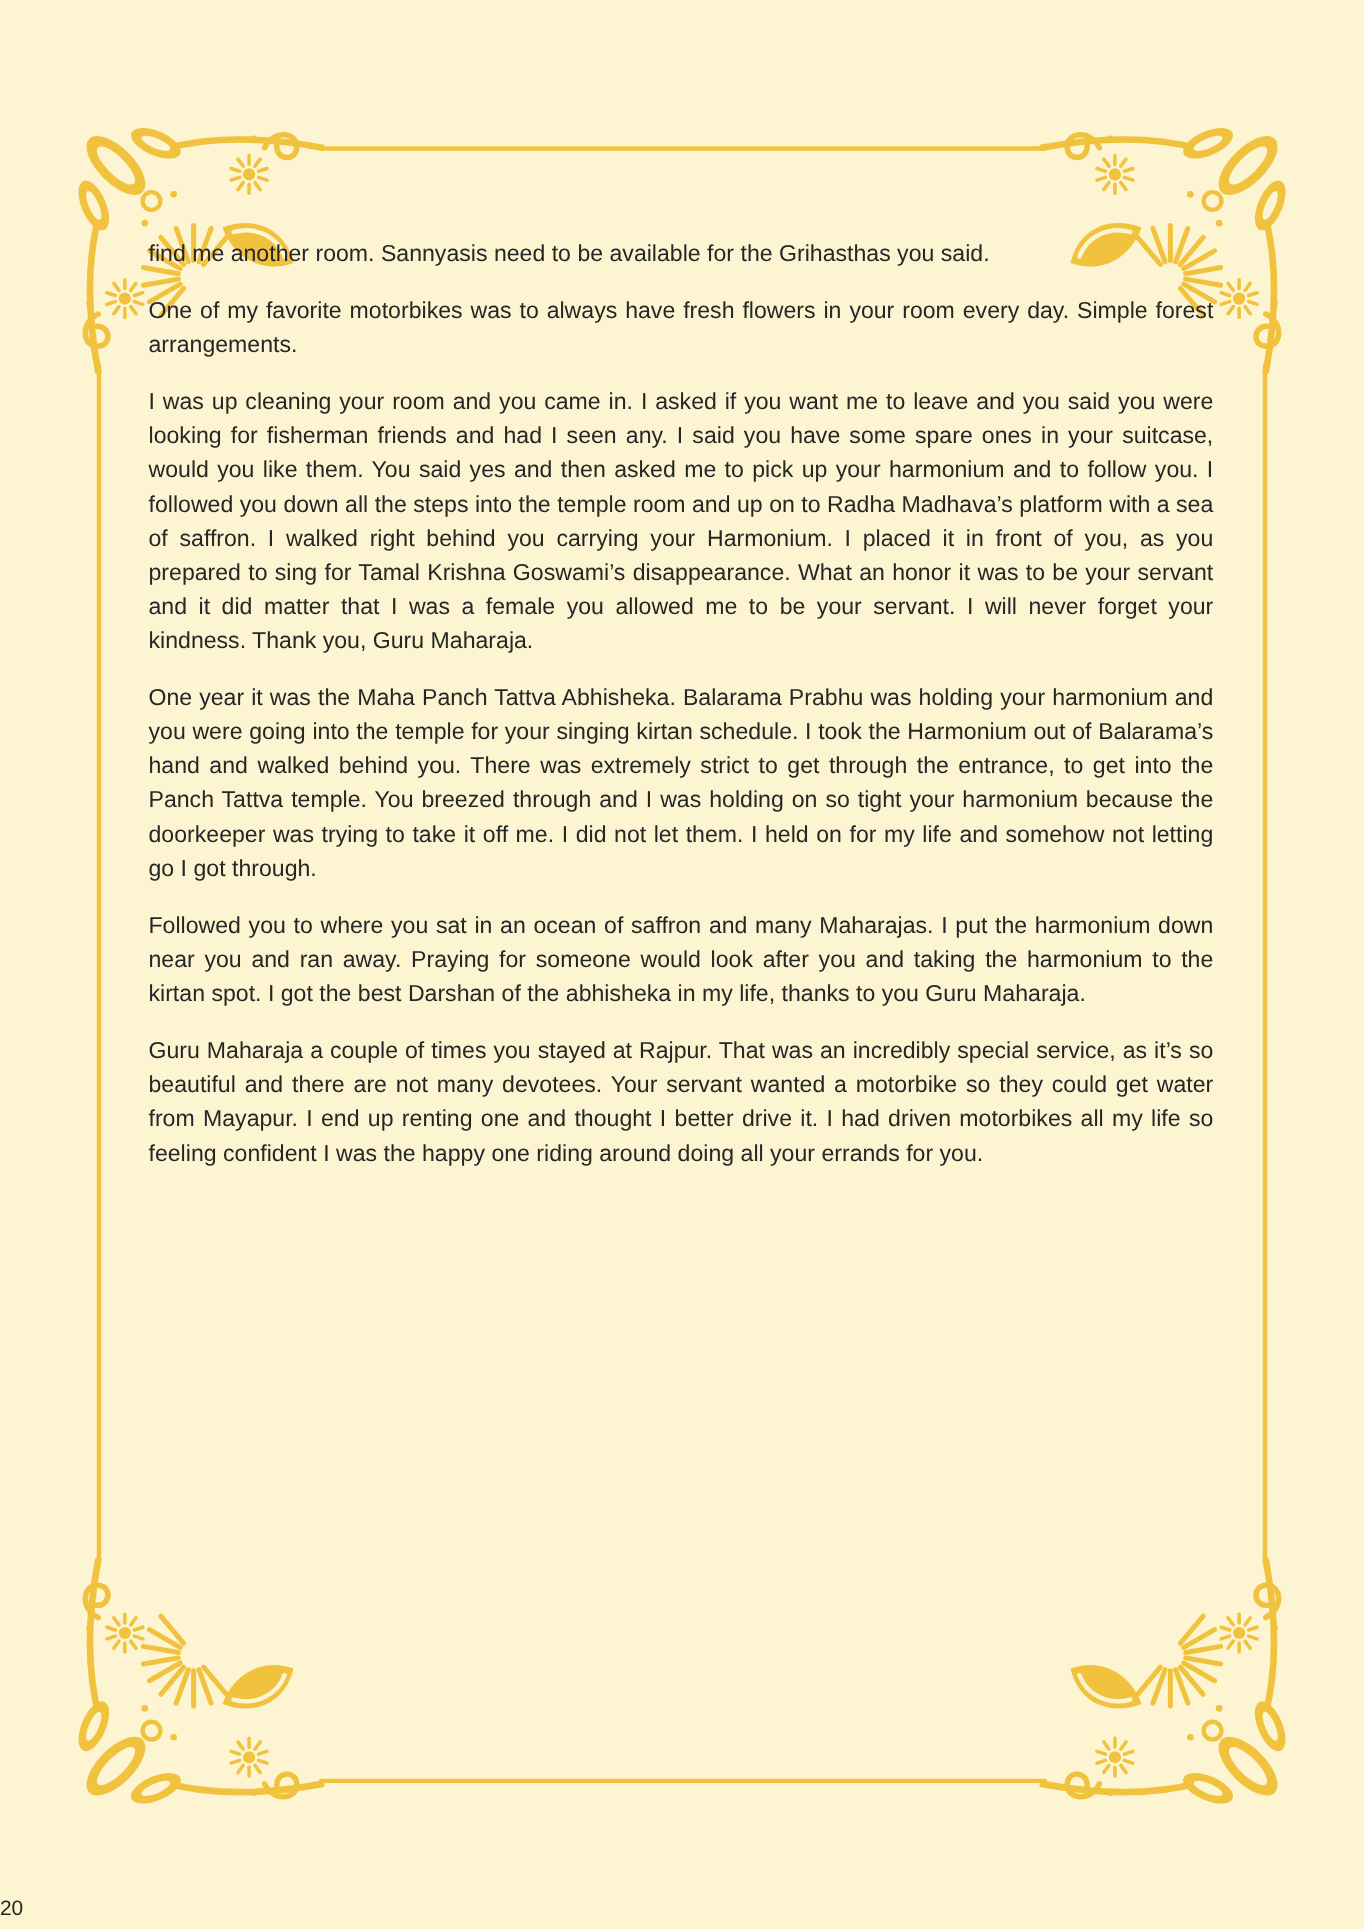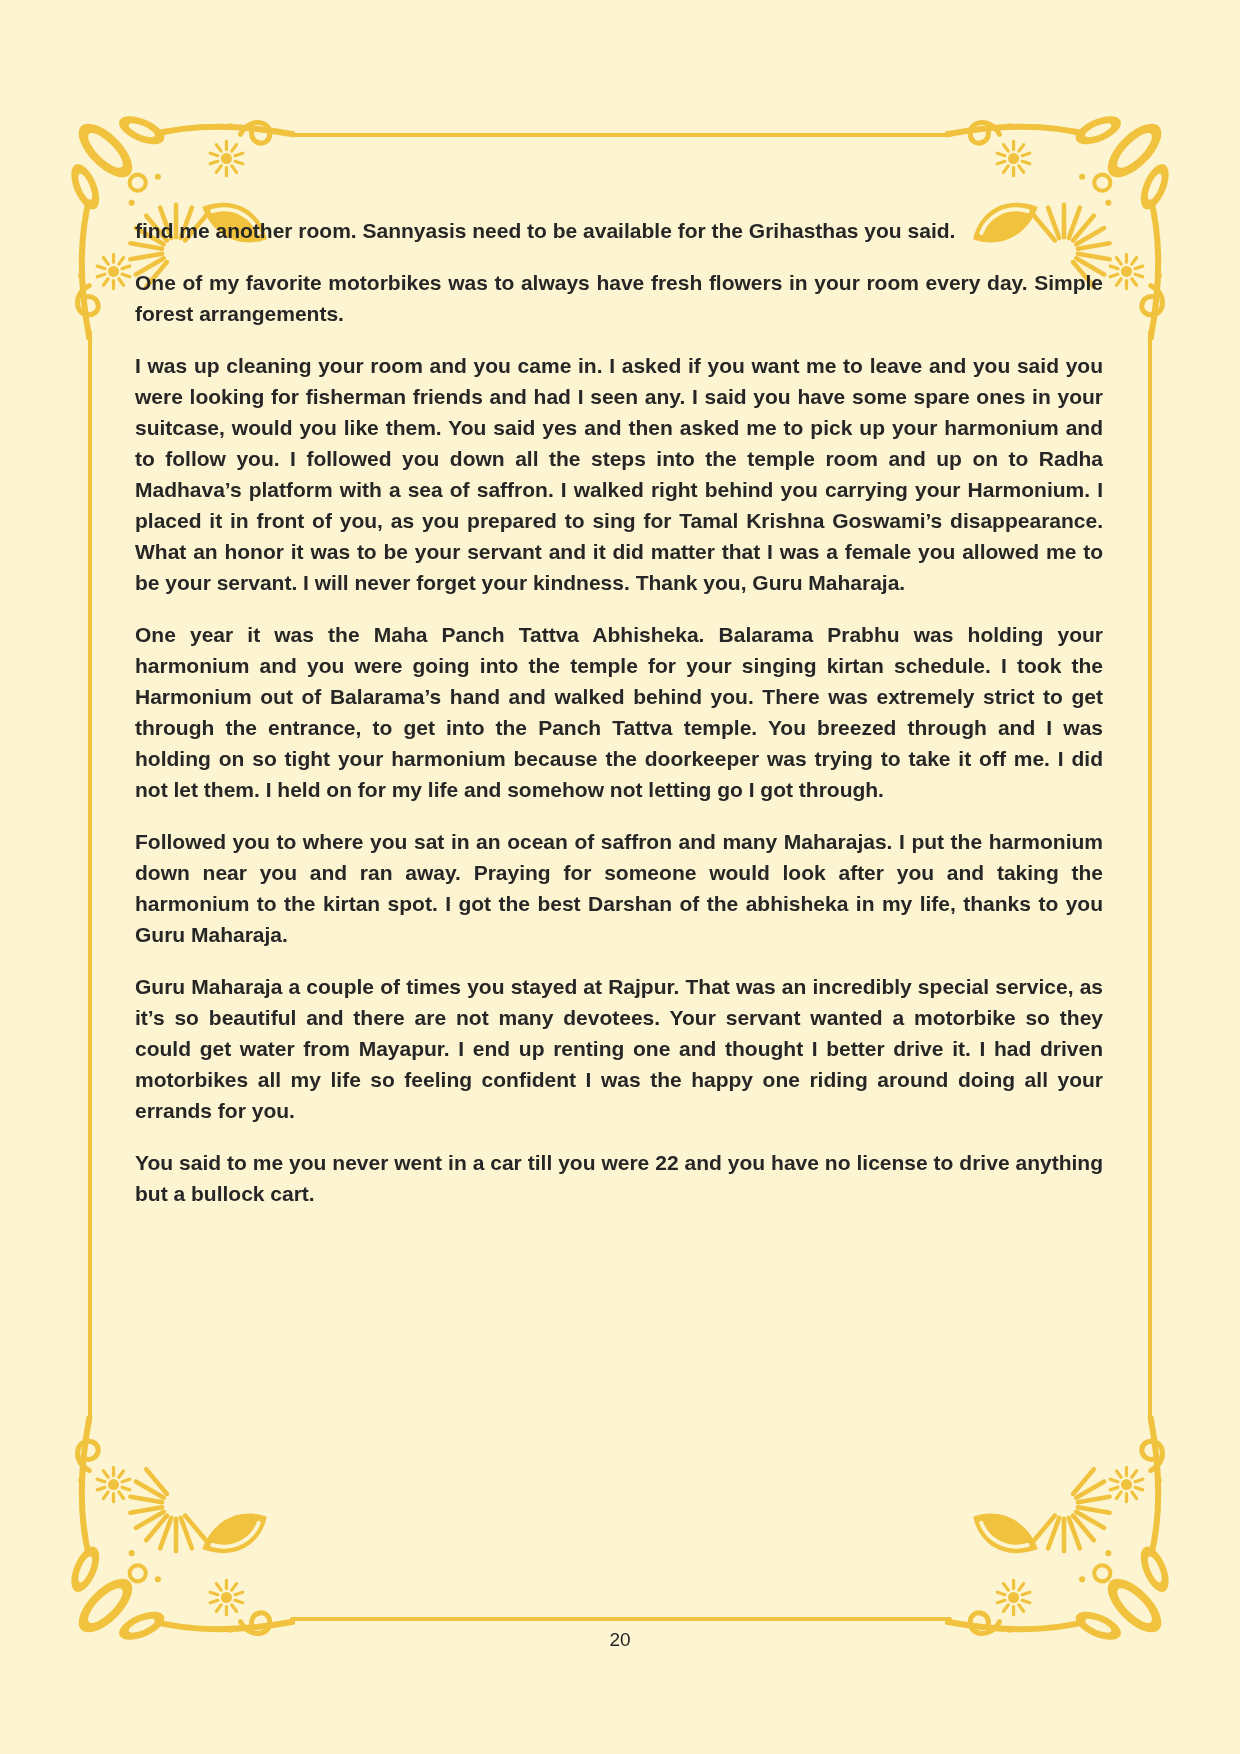--- a/index.html
+++ b/index.html
@@ -13,41 +13,40 @@
   .content {
     position:absolute;
     left:135px; top:215px; width:972px;
     color:#262626;
     font-size:21px;
     line-height:31px;
   }
   .content p {
     margin:0 4px 21px 0;
     text-align:justify;
-    font-weight:bold;
   }
   .gold-line {
     position:absolute;
     background:#F0C23E;
     border-radius:2px;
   }
   .line-top    { left:290px; top:133px;  width:662px; height:4px; }
   .line-bottom { left:290px; top:1617px; width:662px; height:4px; }
   .line-left   { left:88px;  top:330px;  width:4px;  height:1090px; }
   .line-right  { left:1148px;top:330px;  width:4px;  height:1090px; }
   .orn { position:absolute; width:242px; height:242px; }
   .orn svg { width:100%; height:100%; display:block; }
   .orn.tl { left:53px;  top:98px; }
   .orn.tr { right:53px; top:98px; transform:scaleX(-1); }
   .orn.bl { left:53px;  top:1416px; transform:scaleY(-1); }
   .orn.br { right:53px; top:1416px; transform:scale(-1,-1); }
   .pagenum {
     position:absolute;
-    left:0; top:1629px; width:100%;
-    text-align:center;
+    left:0; top:1725px; width:100%;
+    text-align:left;
     font-size:19px;
     color:#262626;
   }
 </style>
 </head>
 <body>
 
 <div class="page">
 
   <div class="orn tl">
@@ -365,18 +364,17 @@
   <div class="gold-line line-left"></div>
   <div class="gold-line line-right"></div>
 
   <div class="content">
     <p>find me another room. Sannyasis need to be available for the Grihasthas you said.</p>
     <p>One of my favorite motorbikes was to always have fresh flowers in your room every day. Simple forest arrangements.</p>
     <p>I was up cleaning your room and you came in. I asked if you want me to leave and you said you were looking for fisherman friends and had I seen any. I said you have some spare ones in your suitcase, would you like them. You said yes and then asked me to pick up your harmonium and to follow you. I followed you down all the steps into the temple room and up on to Radha Madhava’s platform with a sea of saffron. I walked right behind you carrying your Harmonium. I placed it in front of you, as you prepared to sing for Tamal Krishna Goswami’s disappearance. What an honor it was to be your servant and it did matter that I was a female you allowed me to be your servant. I will never forget your kindness. Thank you, Guru Maharaja.</p>
     <p>One year it was the Maha Panch Tattva Abhisheka.  Balarama Prabhu was holding your harmonium and you were going into the temple for your singing kirtan schedule. I took the Harmonium out of Balarama’s hand and walked behind you. There was extremely strict to get through the entrance, to get into the Panch Tattva temple. You breezed through and I was holding on so tight your harmonium because the doorkeeper was trying to take it off me. I did not let them. I held on for my life and somehow not letting go I got through.</p>
     <p>Followed you to where you sat in an ocean of saffron and many Maharajas. I put the harmonium down near you and ran away. Praying for someone would look after you and taking the harmonium to the kirtan spot. I got the best Darshan of the abhisheka in my life, thanks to you Guru Maharaja.</p>
     <p>Guru Maharaja a couple of times you stayed at Rajpur. That was an incredibly special service, as it’s so beautiful and there are not many devotees. Your servant wanted a motorbike so they could get water from Mayapur. I end up renting one and thought I better drive it. I had driven motorbikes all my life so feeling confident I was the happy one riding around doing all your errands for you.</p>
-    <p>You said to me you never went in a car till you were 22 and you have no license to drive anything but a bullock cart.</p>
   </div>
 
   <div class="pagenum">20</div>
 
 </div>
 
 </body></html>

